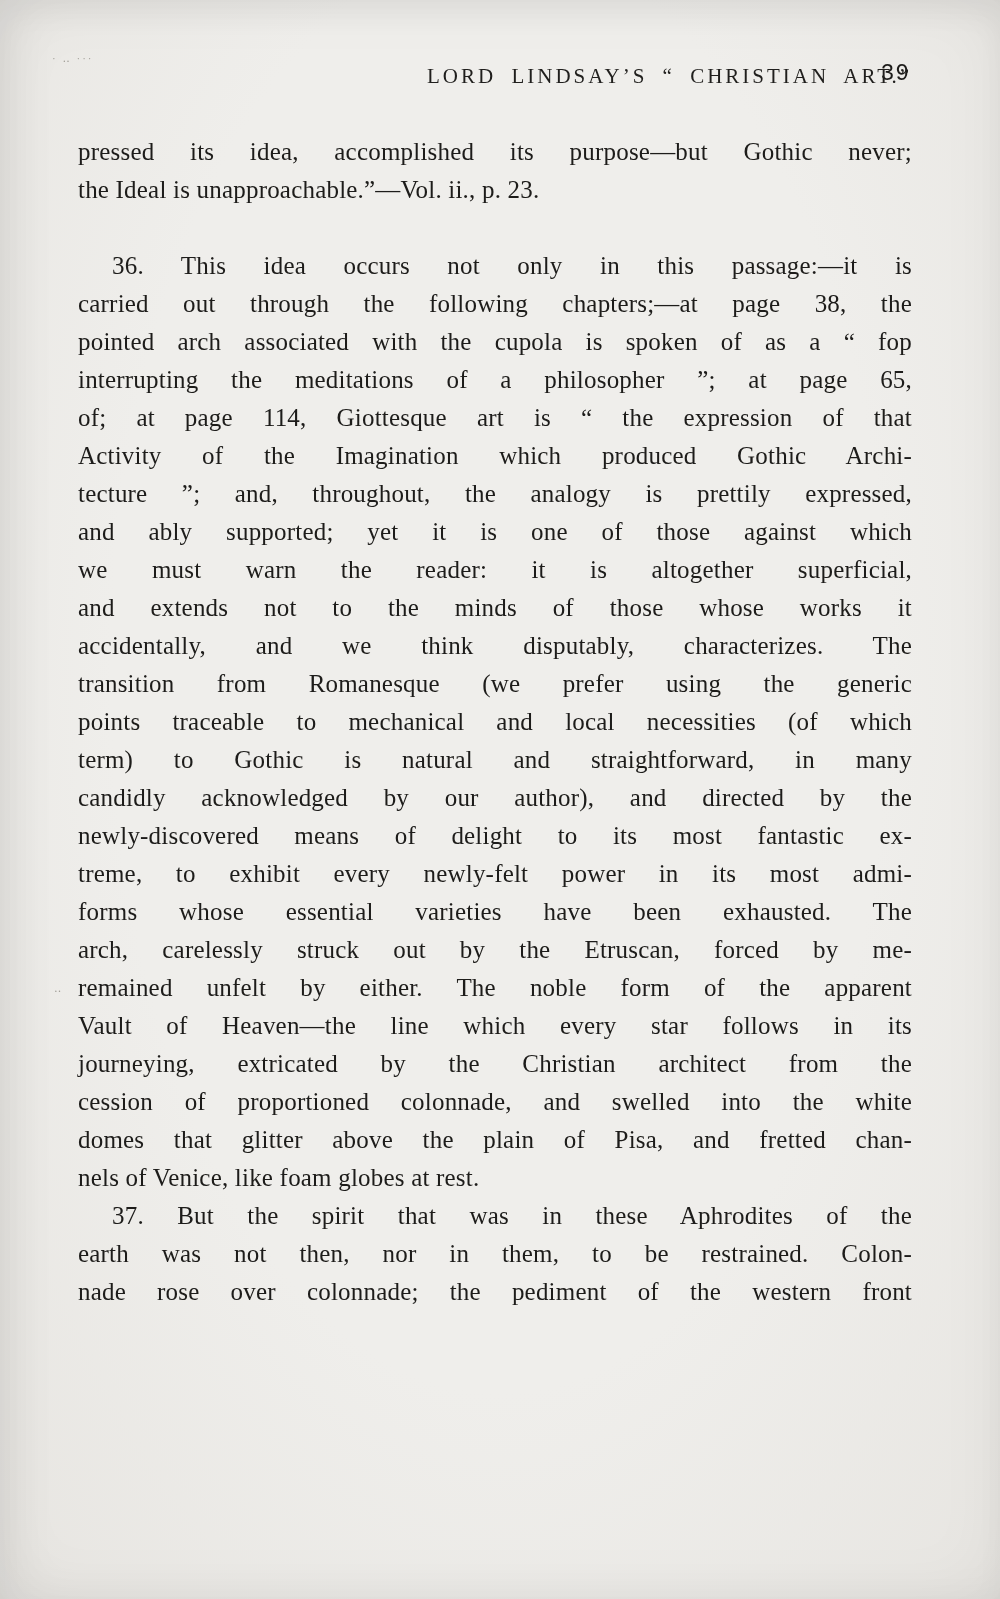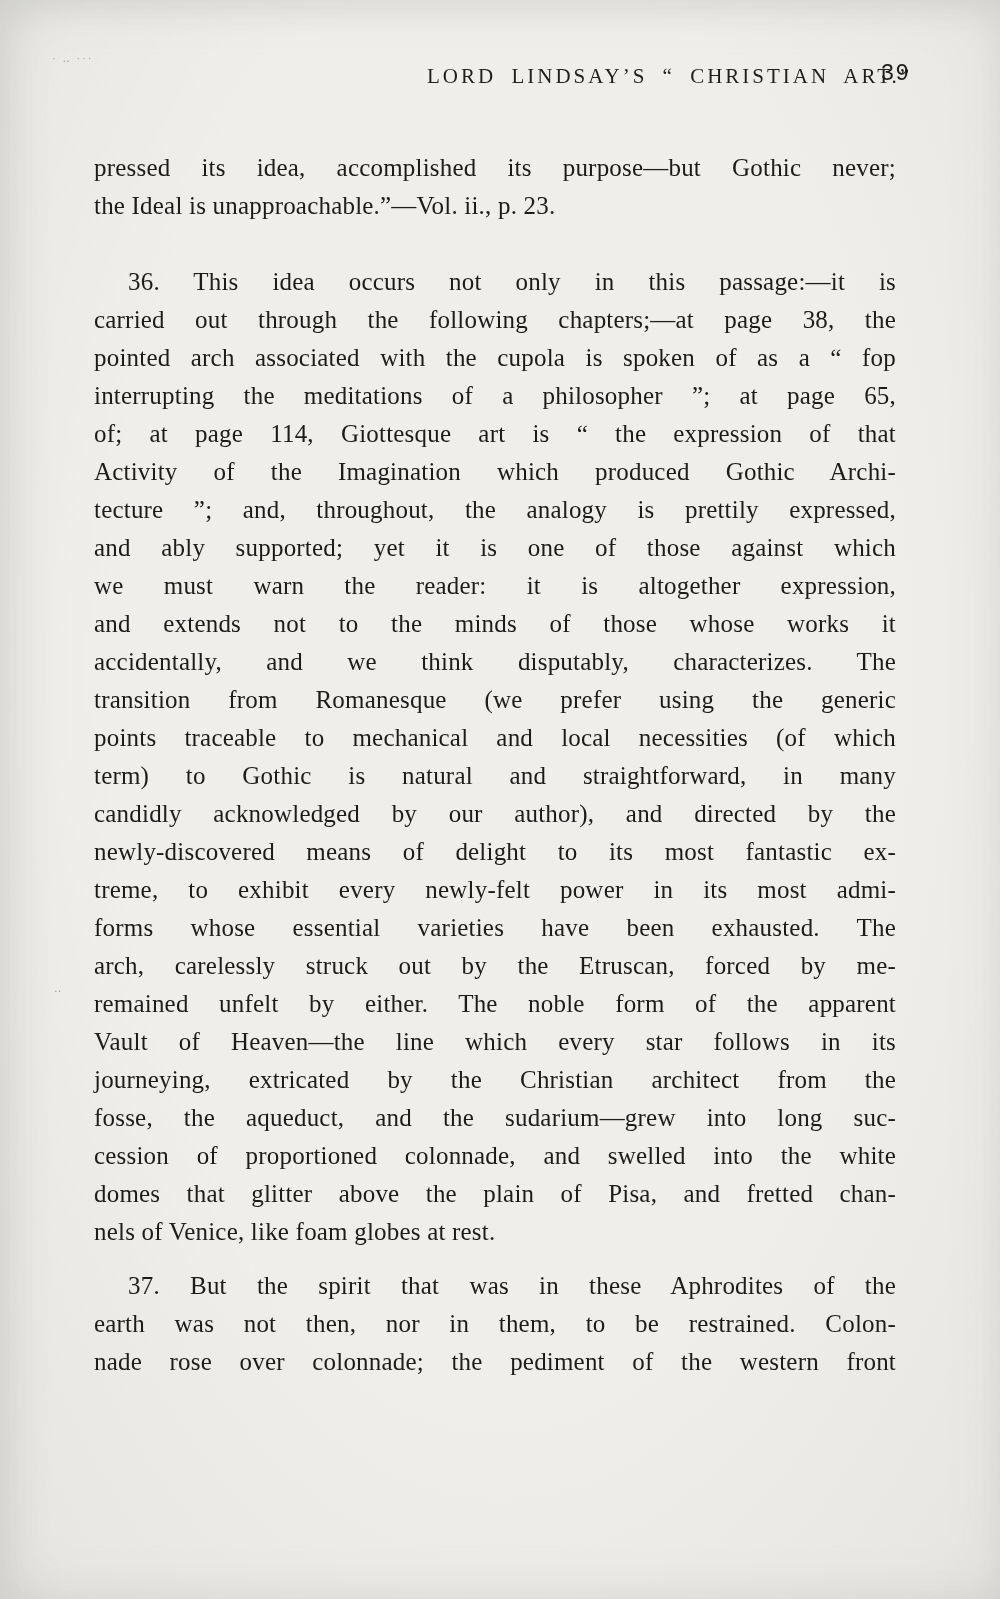--- a/index.html
+++ b/index.html
@@ -47,21 +47,21 @@
     font-size: 23px;
     letter-spacing: 1px;
     font-family: Liberation Mono, monospace;
   }
   .body-text {
     position: absolute;
     top: 133px;
     left: 78px;
     right: 88px;
   }
-  .paragraph { margin: 16px; }
+  .paragraph { margin: 0; }
   .paragraph.gap-after { margin-bottom: 38px; }
   .line {
     font-size: 25px;
     line-height: 38px;
     letter-spacing: 0.2px;
     text-align: justify;
     text-align-last: justify;
     white-space: normal;
   }
   .line.last-left {
@@ -91,35 +91,34 @@
       </div>
       <div class="paragraph indented">
         <div class="line">36. This idea occurs not only in this passage:—it is</div>
         <div class="line">carried out through the following chapters;—at page 38, the</div>
         <div class="line">pointed arch associated with the cupola is spoken of as a “ fop</div>
         <div class="line">interrupting the meditations of a philosopher ”; at page 65,</div>
         <div class="line">of; at page 114, Giottesque art is “ the expression of that</div>
         <div class="line">Activity of the Imagination which produced Gothic Archi-</div>
         <div class="line">tecture ”; and, throughout, the analogy is prettily expressed,</div>
         <div class="line">and ably supported; yet it is one of those against which</div>
-        <div class="line">we must warn the reader: it is altogether expression,</div>
+        <div class="line">we must warn the reader: it is altogether superficial,</div>
         <div class="line">and extends not to the minds of those whose works it</div>
         <div class="line">accidentally, and we think disputably, characterizes. The</div>
         <div class="line">transition from Romanesque (we prefer using the generic</div>
         <div class="line">points traceable to mechanical and local necessities (of which</div>
         <div class="line">term) to Gothic is natural and straightforward, in many</div>
         <div class="line">candidly acknowledged by our author), and directed by the</div>
         <div class="line">newly-discovered means of delight to its most fantastic ex-</div>
         <div class="line">treme, to exhibit every newly-felt power in its most admi-</div>
         <div class="line">forms whose essential varieties have been exhausted. The</div>
         <div class="line">arch, carelessly struck out by the Etruscan, forced by me-</div>
         <div class="line">remained unfelt by either. The noble form of the apparent</div>
         <div class="line">Vault of Heaven—the line which every star follows in its</div>
         <div class="line">journeying, extricated by the Christian architect from the</div>
-        <div class="line">fosse, the aqueduct, and the sudarium—grew into long suc-</div>
         <div class="line">cession of proportioned colonnade, and swelled into the white</div>
         <div class="line">domes that glitter above the plain of Pisa, and fretted chan-</div>
         <div class="line last-left">nels of Venice, like foam globes at rest.</div>
       </div>
       <div class="paragraph indented">
         <div class="line">37. But the spirit that was in these Aphrodites of the</div>
         <div class="line">earth was not then, nor in them, to be restrained. Colon-</div>
         <div class="line">nade rose over colonnade; the pediment of the western front</div>
       </div>
     </div>

